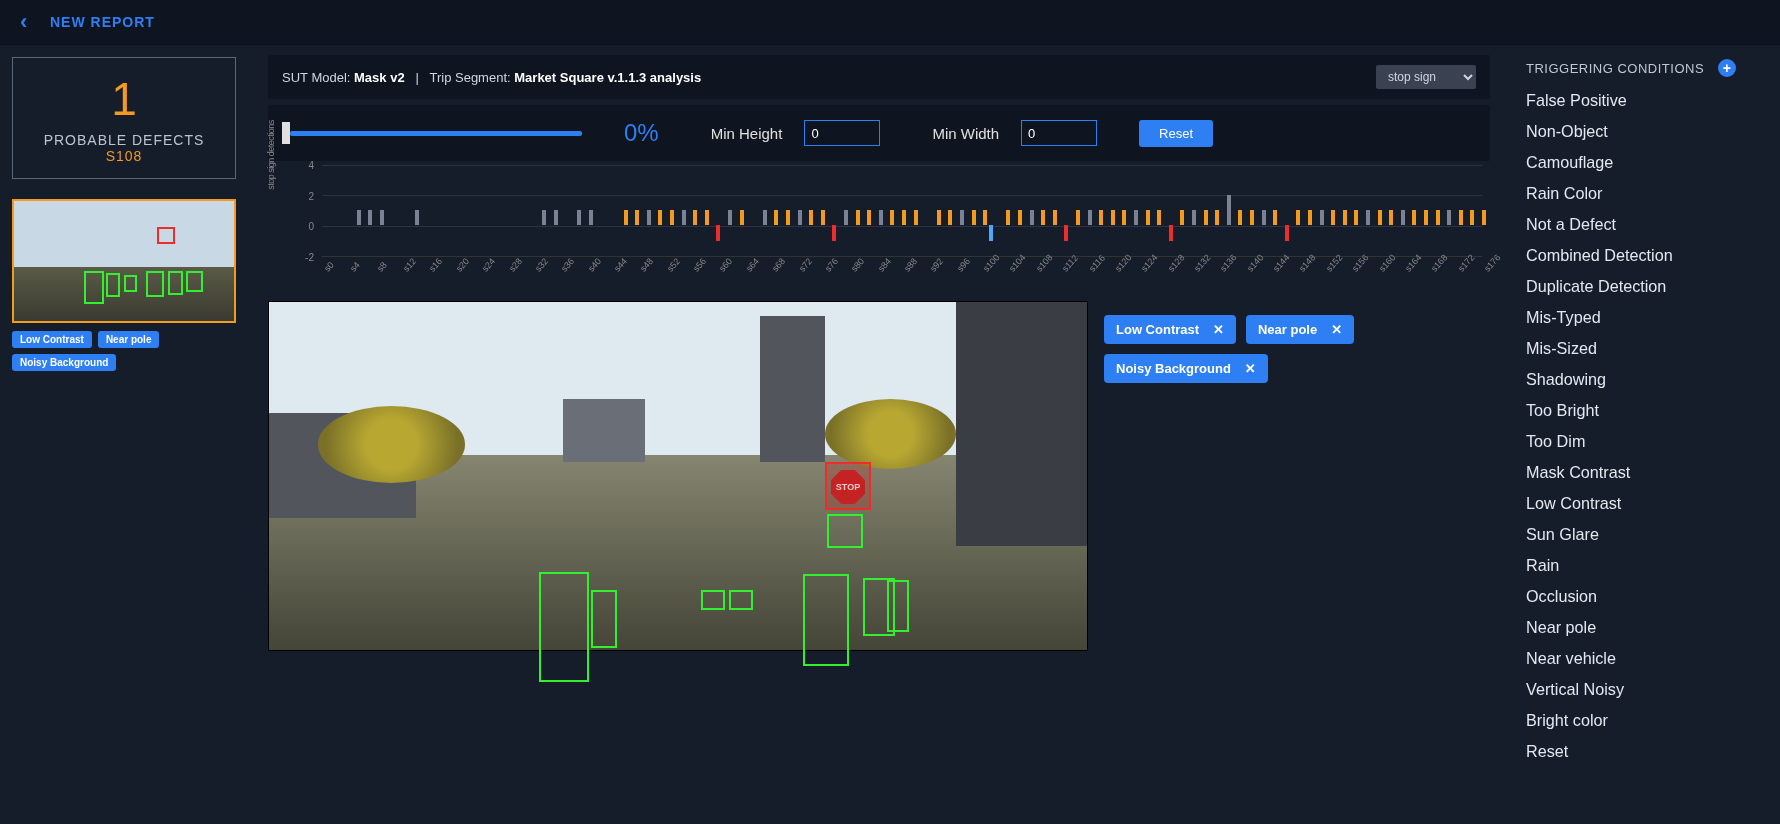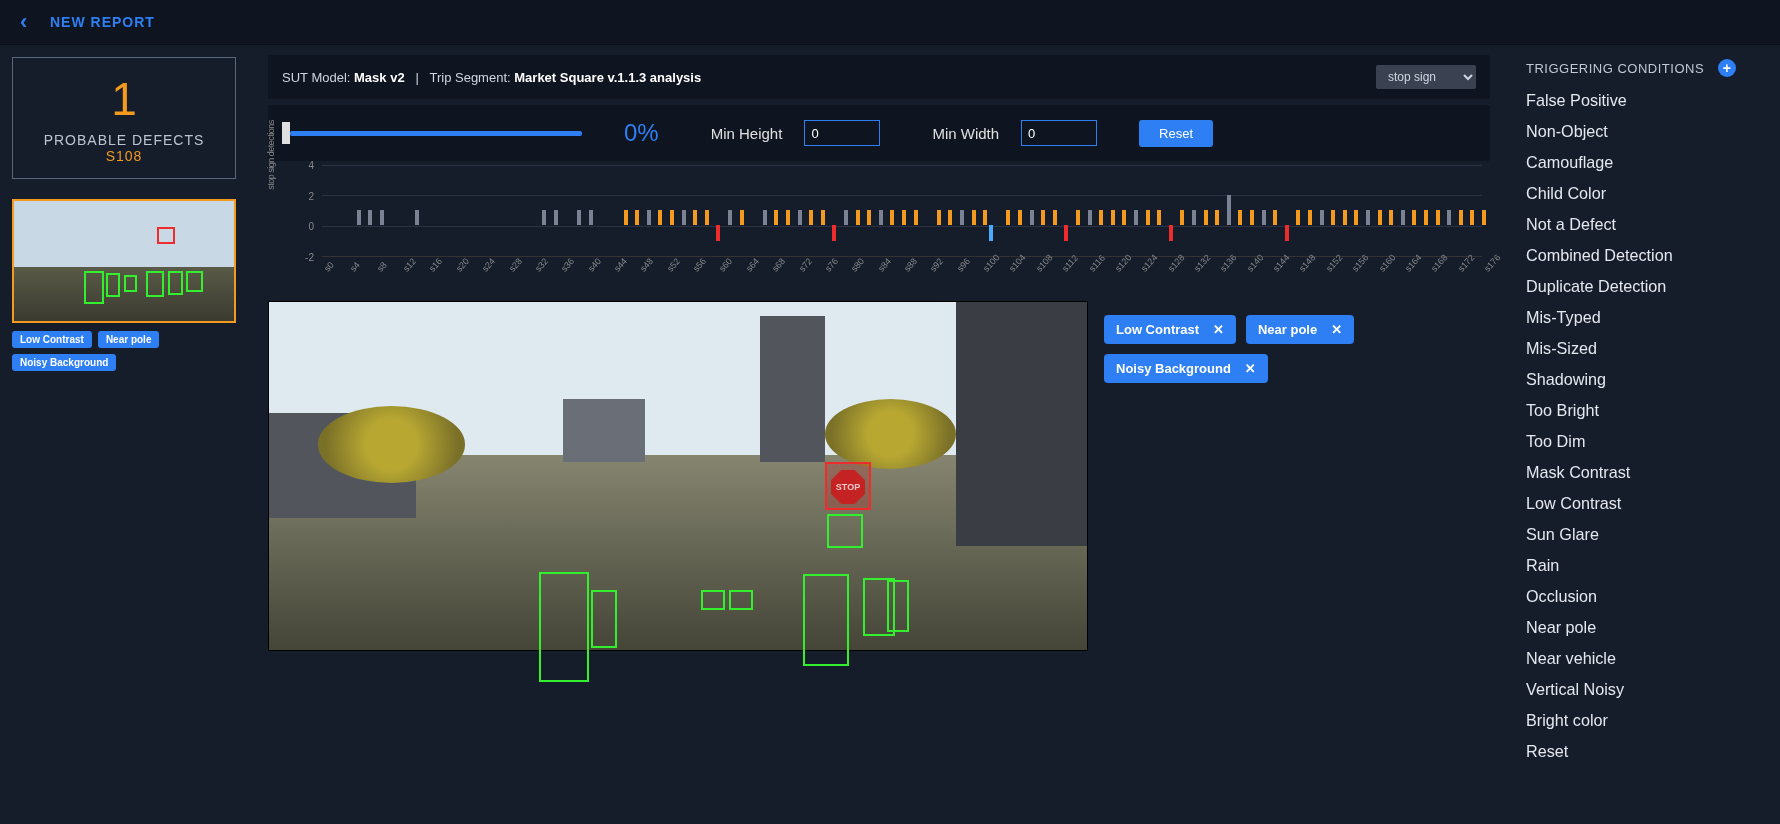--- a/index.html
+++ b/index.html
@@ -406,21 +406,21 @@
 
   <div class="right-col">
     <div class="tc-head">
       <span>TRIGGERING CONDITIONS</span>
       <span class="plus-circ">+</span>
     </div>
     <div class="tc-list" id="tclist">
         <div class="tc-item">False Positive</div>
         <div class="tc-item">Non-Object</div>
         <div class="tc-item">Camouflage</div>
-        <div class="tc-item">Child Color</div>
+        <div class="tc-item">Rain Color</div>
         <div class="tc-item">Not a Defect</div>
         <div class="tc-item">Combined Detection</div>
         <div class="tc-item">Duplicate Detection</div>
         <div class="tc-item">Mis-Typed</div>
         <div class="tc-item">Mis-Sized</div>
         <div class="tc-item">Shadowing</div>
         <div class="tc-item">Too Bright</div>
         <div class="tc-item">Too Dim</div>
         <div class="tc-item">Mask Contrast</div>
         <div class="tc-item">Low Contrast</div>

